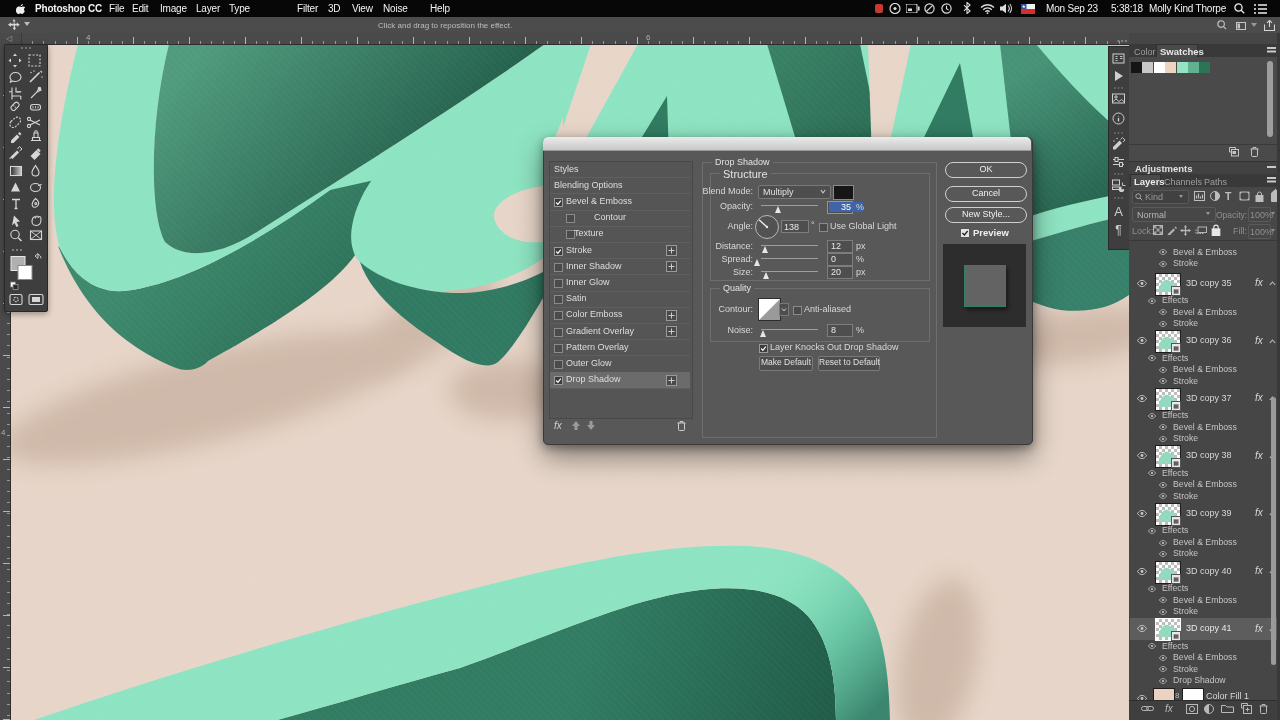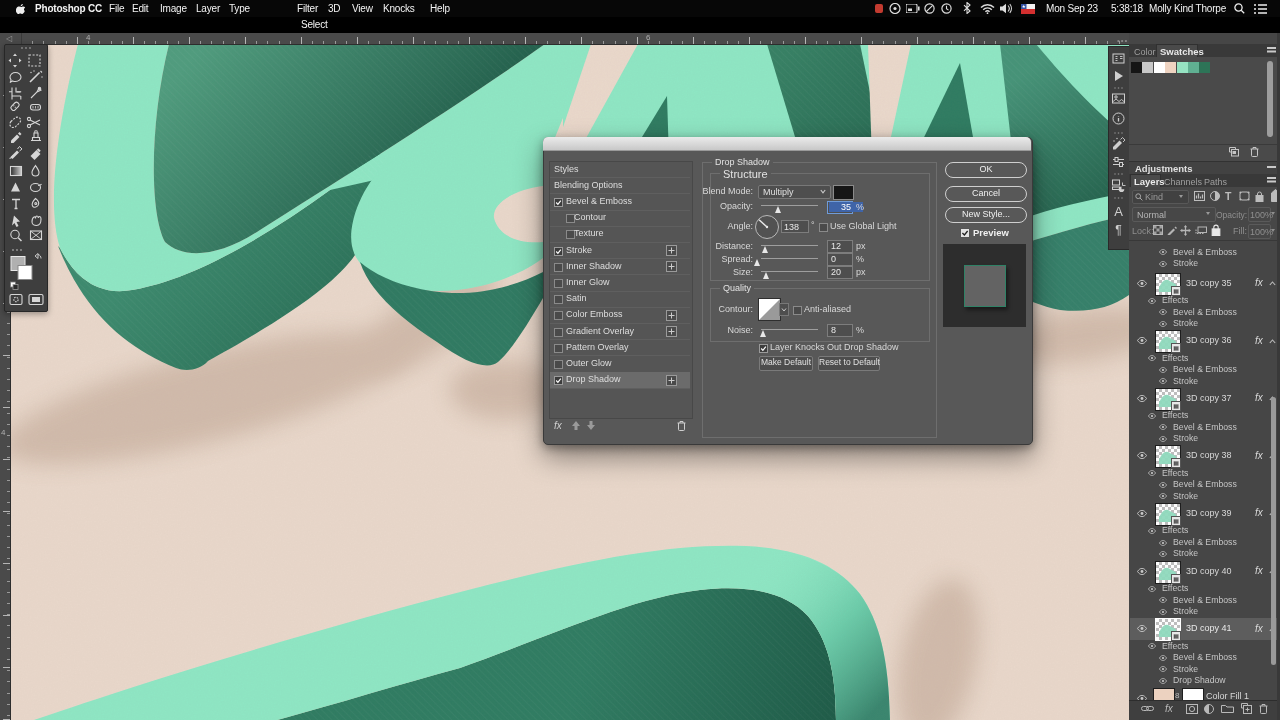--- a/index.html
+++ b/index.html
@@ -95,21 +95,21 @@
  <span class="ab tx" style="left:35px;top:3px;font-weight:bold;font-size:10px;">Photoshop CC</span>
  <span class="ab tx" style="left:109px;top:3px;">File</span>
  <span class="ab tx" style="left:132px;top:3px;">Edit</span>
  <span class="ab tx" style="left:160px;top:3px;">Image</span>
  <span class="ab tx" style="left:196px;top:3px;">Layer</span>
  <span class="ab tx" style="left:229px;top:3px;">Type</span>
  <span class="ab tx" style="left:261px;top:19px;margin-left:40px;">Select</span>
  <span class="ab tx" style="left:297px;top:3px;">Filter</span>
  <span class="ab tx" style="left:328px;top:3px;">3D</span>
  <span class="ab tx" style="left:352px;top:3px;">View</span>
- <span class="ab tx" style="left:383px;top:3px;">Knocks</span>
+ <span class="ab tx" style="left:383px;top:3px;">Noise</span>
  <span class="ab tx" style="left:430px;top:3px;">Help</span>
  <div class="ab" style="left:875px;top:4px;width:8px;height:9px;background:#c33b30;border-radius:2px;"></div>
  <svg class="ab" style="left:888px;top:3px" width="14" height="11" viewBox="0 0 14 11">
         <circle cx="7" cy="5.5" r="5" fill="none" stroke="#ddd" stroke-width="1.2"></circle>
         <circle cx="7" cy="5.5" r="1.6" fill="#ddd"></circle>
       </svg>
  <svg class="ab" style="left:906px;top:4px" width="14" height="9" viewBox="0 0 14 9">
         <rect x="0" y="0" width="11" height="9" rx="1.5" fill="none" stroke="#ddd" stroke-width="1.1"></rect>
         <rect x="2" y="4.5" width="4" height="2.5" fill="#ddd"></rect>
         <rect x="12" y="2.5" width="1.6" height="4" fill="#ddd"></rect>
@@ -142,20 +142,40 @@
  <span class="ab tx" style="left:1046px;top:3px;">Mon Sep 23</span>
  <span class="ab tx" style="left:1111px;top:3px;">5:38:18</span>
  <span class="ab tx" style="left:1149px;top:3px;">Molly Kind Thorpe</span>
  <svg class="ab" style="left:1234px;top:3px" width="11" height="11" viewBox="0 0 11 11">
         <circle cx="4.5" cy="4.5" r="3.6" fill="none" stroke="#eee" stroke-width="1.3"></circle>
         <line x1="7.2" y1="7.2" x2="10.2" y2="10.2" stroke="#eee" stroke-width="1.3"></line>
       </svg>
  <svg class="ab" style="left:1254px;top:3.5px" width="13" height="10" viewBox="0 0 13 10">
         <path d="M4 1h9M4 5h9M4 9h9" stroke="#eee" stroke-width="1.4"></path>
         <path d="M0 1h2M0 5h2M0 9h2" stroke="#eee" stroke-width="1.4"></path>
+      </svg>
+</div>
+<div class="ab" style="left:0;top:17px;width:1280px;height:16px;background:#4c4c4c;border-bottom:1px solid #333;">
+ <svg class="ab" style="left:8px;top:2px" width="13" height="13" viewBox="0 0 13 13">
+        <path d="M6.5 0l2 2.6h-1.3v2.6h2.6V3.9L13 6.5l-2.6 2v-1.3H7.8v2.6h1.3l-2 2.6-2-2.6h1.3V7.2H3.2v1.3L0 6.5l3.2-2.6v1.3h3.2V2.6H5.1z" fill="#d8d8d8" transform="scale(.9)"></path>
+      </svg>
+ <span class="ab" style="left:24px;top:5px;width:0;height:0;border-left:3px solid transparent;border-right:3px solid transparent;border-top:4px solid #bbb;"></span>
+ <span class="ab tx" style="left:378px;top:4px;font-size:8px;color:#bdbdbd;">Click and drag to reposition the effect.</span>
+ <svg class="ab" style="left:1217px;top:3px" width="10" height="10" viewBox="0 0 11 11">
+        <circle cx="4.5" cy="4.5" r="3.6" fill="none" stroke="#c5c5c5" stroke-width="1.2"></circle>
+        <line x1="7.2" y1="7.2" x2="10" y2="10" stroke="#c5c5c5" stroke-width="1.2"></line>
+      </svg>
+ <svg class="ab" style="left:1236px;top:5px" width="10" height="8" viewBox="0 0 10 8">
+        <rect x=".5" y=".5" width="9" height="7" fill="none" stroke="#c5c5c5"></rect>
+        <rect x="1.5" y="1.5" width="2.5" height="5" fill="#c5c5c5"></rect>
+      </svg>
+ <span class="ab" style="left:1251px;top:6px;width:0;height:0;border-left:3px solid transparent;border-right:3px solid transparent;border-top:4px solid #9a9a9a;"></span>
+ <svg class="ab" style="left:1264px;top:2.5px" width="11" height="11" viewBox="0 0 11 11">
+        <path d="M.5 4.5v6h10v-6" fill="none" stroke="#d5d5d5" stroke-width="1.1"></path>
+        <path d="M5.5 7V.8M3 2.8L5.5.4 8 2.8" fill="none" stroke="#d5d5d5" stroke-width="1.1"></path>
       </svg>
 </div>
 <div class="ab" style="left:0;top:33px;width:1129px;height:11px;background:#4a4a4a;border-bottom:1px solid #2d2d2d;">
  <div class="ab" style="left:22px;top:8px;width:1107px;height:3px;background:repeating-linear-gradient(90deg,transparent 0,transparent 10.2px,#9a9a9a 10.2px,#9a9a9a 11.2px);"></div>
  <div class="ab" style="left:22px;top:4px;width:1107px;height:7px;background:repeating-linear-gradient(90deg,transparent 0,transparent 55px,#b5b5b5 55px,#b5b5b5 56px);"></div>
  <span class="ab tx" style="left:86px;top:0px;font-size:8px;color:#b0b0b0;">4</span>
  <span class="ab tx" style="left:646px;top:0px;font-size:8px;color:#b0b0b0;">6</span>
  <div class="ab" style="left:0;top:0;width:21px;height:11px;background:#4a4a4a;border-right:1px solid #3a3a3a;">
         <span class="ab" style="left:6px;top:1px;font-size:8px;color:#9a9a9a;">◁</span>
       </div>
@@ -717,21 +737,21 @@
 <div class="ab tx" style="left:554px;top:179.8px;font-size:9px;color:#dedede;">Blending Options</div>
 <div class="ab" style="left:550px;top:209.6px;width:140px;height:1px;background:#5f5f5f;"></div>
 <div class="ab" style="left:554px;top:198.0px;width:7px;height:7px;background:#3c3c3c;border:1px solid #9a9a9a;">
       <svg width="7" height="7" viewBox="0 0 7 7">
         <path d="M1.2 3.5l1.7 1.8 2.9-3.6" fill="none" stroke="#fff" stroke-width="1.2"></path>
       </svg>
     </div>
 <div class="ab tx" style="left:566px;top:196.0px;font-size:9px;color:#dedede;">Bevel &amp; Emboss</div>
 <div class="ab" style="left:550px;top:225.8px;width:140px;height:1px;background:#5f5f5f;"></div>
 <div class="ab" style="left:566px;top:214.2px;width:7px;height:7px;background:#4a4a4a;border:1px solid #8a8a8a;"></div>
-<div class="ab tx" style="left:574px;top:212.2px;font-size:9px;color:#dedede;">Contour</div>
+<div class="ab tx" style="left:594px;top:212.2px;font-size:9px;color:#dedede;">Contour</div>
 <div class="ab" style="left:550px;top:242.0px;width:140px;height:1px;background:#5f5f5f;"></div>
 <div class="ab" style="left:566px;top:230.4px;width:7px;height:7px;background:#4a4a4a;border:1px solid #8a8a8a;"></div>
 <div class="ab tx" style="left:574px;top:228.4px;font-size:9px;color:#dedede;">Texture</div>
 <div class="ab" style="left:550px;top:258.2px;width:140px;height:1px;background:#5f5f5f;"></div>
 <div class="ab" style="left:554px;top:246.6px;width:7px;height:7px;background:#3c3c3c;border:1px solid #9a9a9a;">
       <svg width="7" height="7" viewBox="0 0 7 7">
         <path d="M1.2 3.5l1.7 1.8 2.9-3.6" fill="none" stroke="#fff" stroke-width="1.2"></path>
       </svg>
     </div>
 <div class="ab tx" style="left:566px;top:244.6px;font-size:9px;color:#dedede;">Stroke</div>

